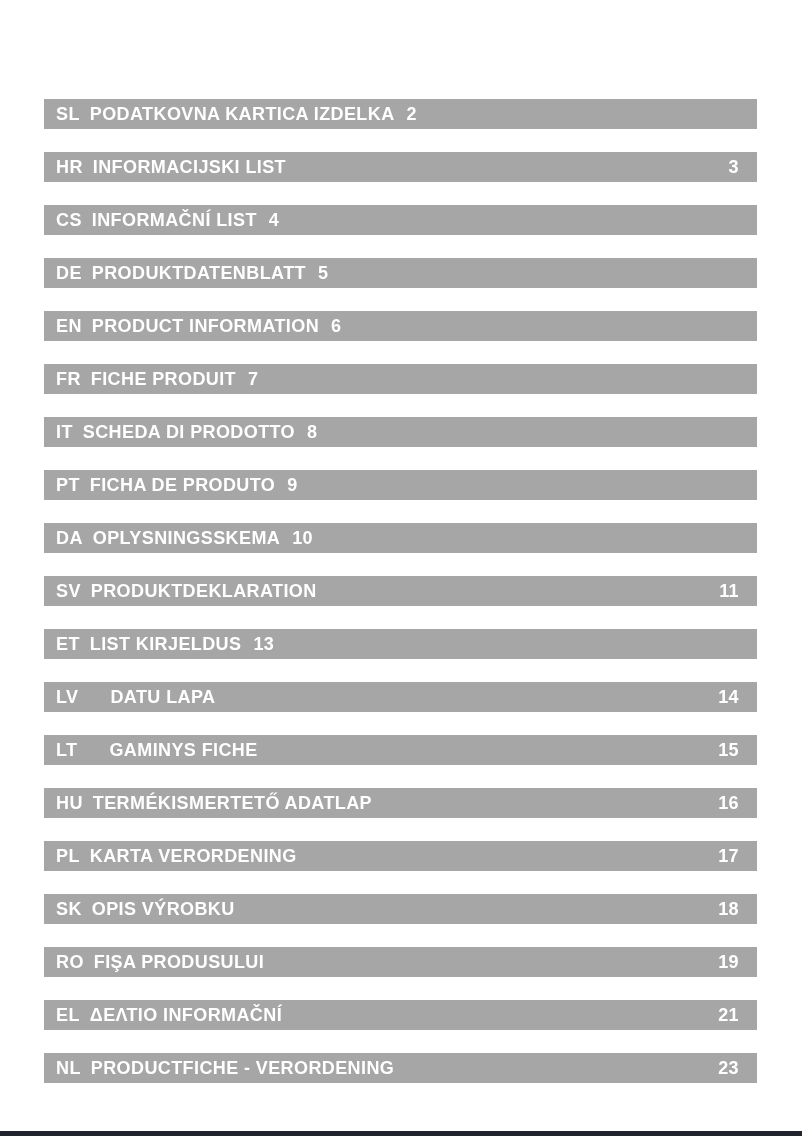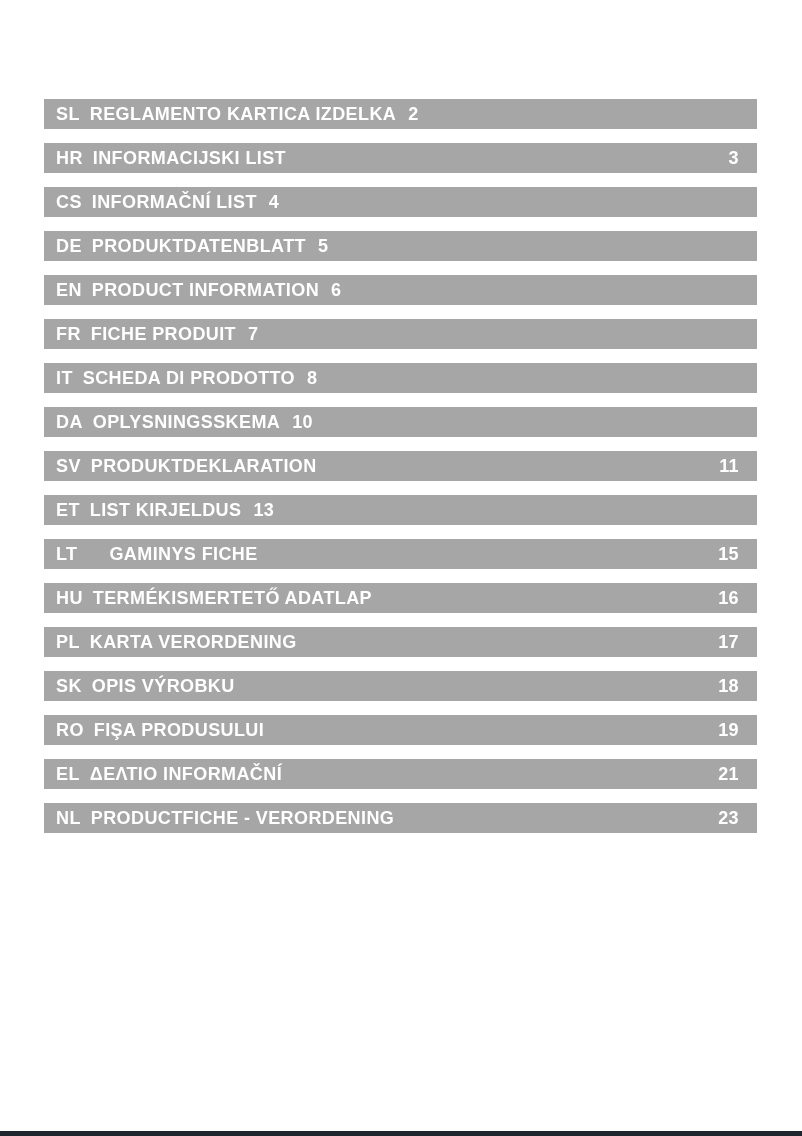--- a/index.html
+++ b/index.html
@@ -15,21 +15,21 @@
     font-family: "Liberation Sans", sans-serif;
     overflow: hidden;
   }
   .toc {
     position: absolute;
     top: 99px;
     left: 44px;
     width: 713px;
     display: flex;
     flex-direction: column;
-    gap: 14px;
+    gap: 23px;
   }
   .bar {
     height: 30px;
     background: var(--bar-color, #a6a6a6);
     color: var(--bar-text, #ffffff);
     display: flex;
     align-items: center;
     box-sizing: border-box;
     padding: 0 18px 0 12px;
     font-weight: bold;
@@ -56,21 +56,21 @@
     background: var(--rule-color, #20242d);
   }
 </style>
 </head>
 <body>
 
 <div class="page">
   <div class="toc" id="toc-list">
       <div class="bar">
         <span class="code">SL</span>
-        <span class="title gap-normal">REGLAMENTO KARTICA IZDELKA</span>
+        <span class="title gap-normal">PODATKOVNA KARTICA IZDELKA</span>
         <span class="pageno inline">2</span>
       </div>
       <div class="bar">
         <span class="code">HR</span>
         <span class="title gap-normal">INFORMACIJSKI LIST</span>
         <span class="pageno right">3</span>
       </div>
       <div class="bar">
         <span class="code">CS</span>
         <span class="title gap-normal">INFORMAČNÍ LIST</span>
@@ -90,33 +90,43 @@
         <span class="code">FR</span>
         <span class="title gap-normal">FICHE PRODUIT</span>
         <span class="pageno inline">7</span>
       </div>
       <div class="bar">
         <span class="code">IT</span>
         <span class="title gap-normal">SCHEDA DI PRODOTTO</span>
         <span class="pageno inline">8</span>
       </div>
       <div class="bar">
+        <span class="code">PT</span>
+        <span class="title gap-normal">FICHA DE PRODUTO</span>
+        <span class="pageno inline">9</span>
+      </div>
+      <div class="bar">
         <span class="code">DA</span>
         <span class="title gap-normal">OPLYSNINGSSKEMA</span>
         <span class="pageno inline">10</span>
       </div>
       <div class="bar">
         <span class="code">SV</span>
         <span class="title gap-normal">PRODUKTDEKLARATION</span>
         <span class="pageno right">11</span>
       </div>
       <div class="bar">
         <span class="code">ET</span>
         <span class="title gap-normal">LIST KIRJELDUS</span>
         <span class="pageno inline">13</span>
+      </div>
+      <div class="bar">
+        <span class="code">LV</span>
+        <span class="title gap-wide">DATU LAPA</span>
+        <span class="pageno right">14</span>
       </div>
       <div class="bar">
         <span class="code">LT</span>
         <span class="title gap-wide">GAMINYS FICHE</span>
         <span class="pageno right">15</span>
       </div>
       <div class="bar">
         <span class="code">HU</span>
         <span class="title gap-normal">TERMÉKISMERTETŐ ADATLAP</span>
         <span class="pageno right">16</span>

